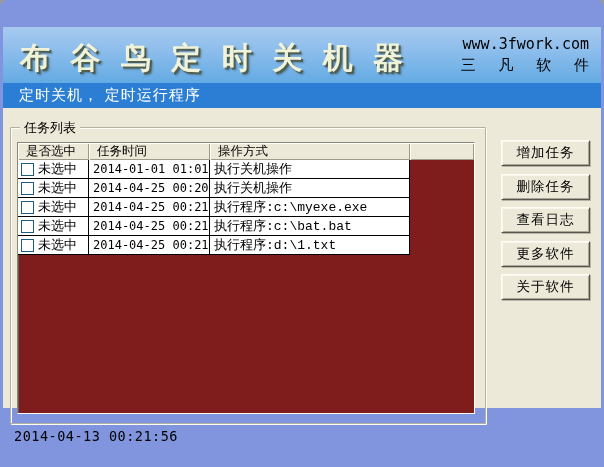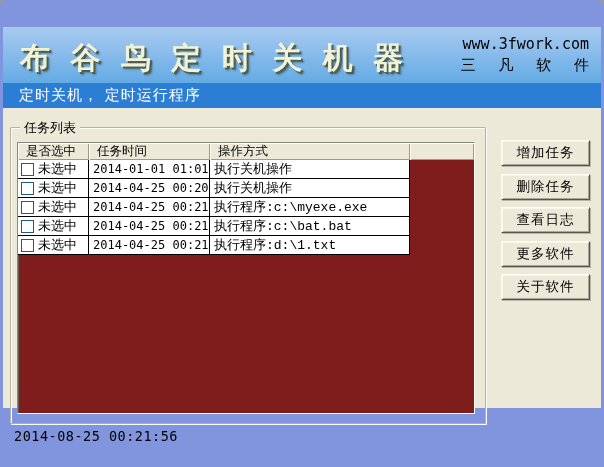--- a/index.html
+++ b/index.html
@@ -216,16 +216,16 @@
         </div>
       </div>
     </div>
 
     <div class="action-btn" style="top:113px">增加任务</div>
     <div class="action-btn" style="top:147px">删除任务</div>
     <div class="action-btn" style="top:180px">查看日志</div>
     <div class="action-btn" style="top:214px">更多软件</div>
     <div class="action-btn" style="top:247px">关于软件</div>
 
-    <div class="status-time">2014-08-25 00:21:56</div>
+    <div class="status-time">2014-04-13 00:21:56</div>
 
   </div>
 </div>
 
 </body></html>

